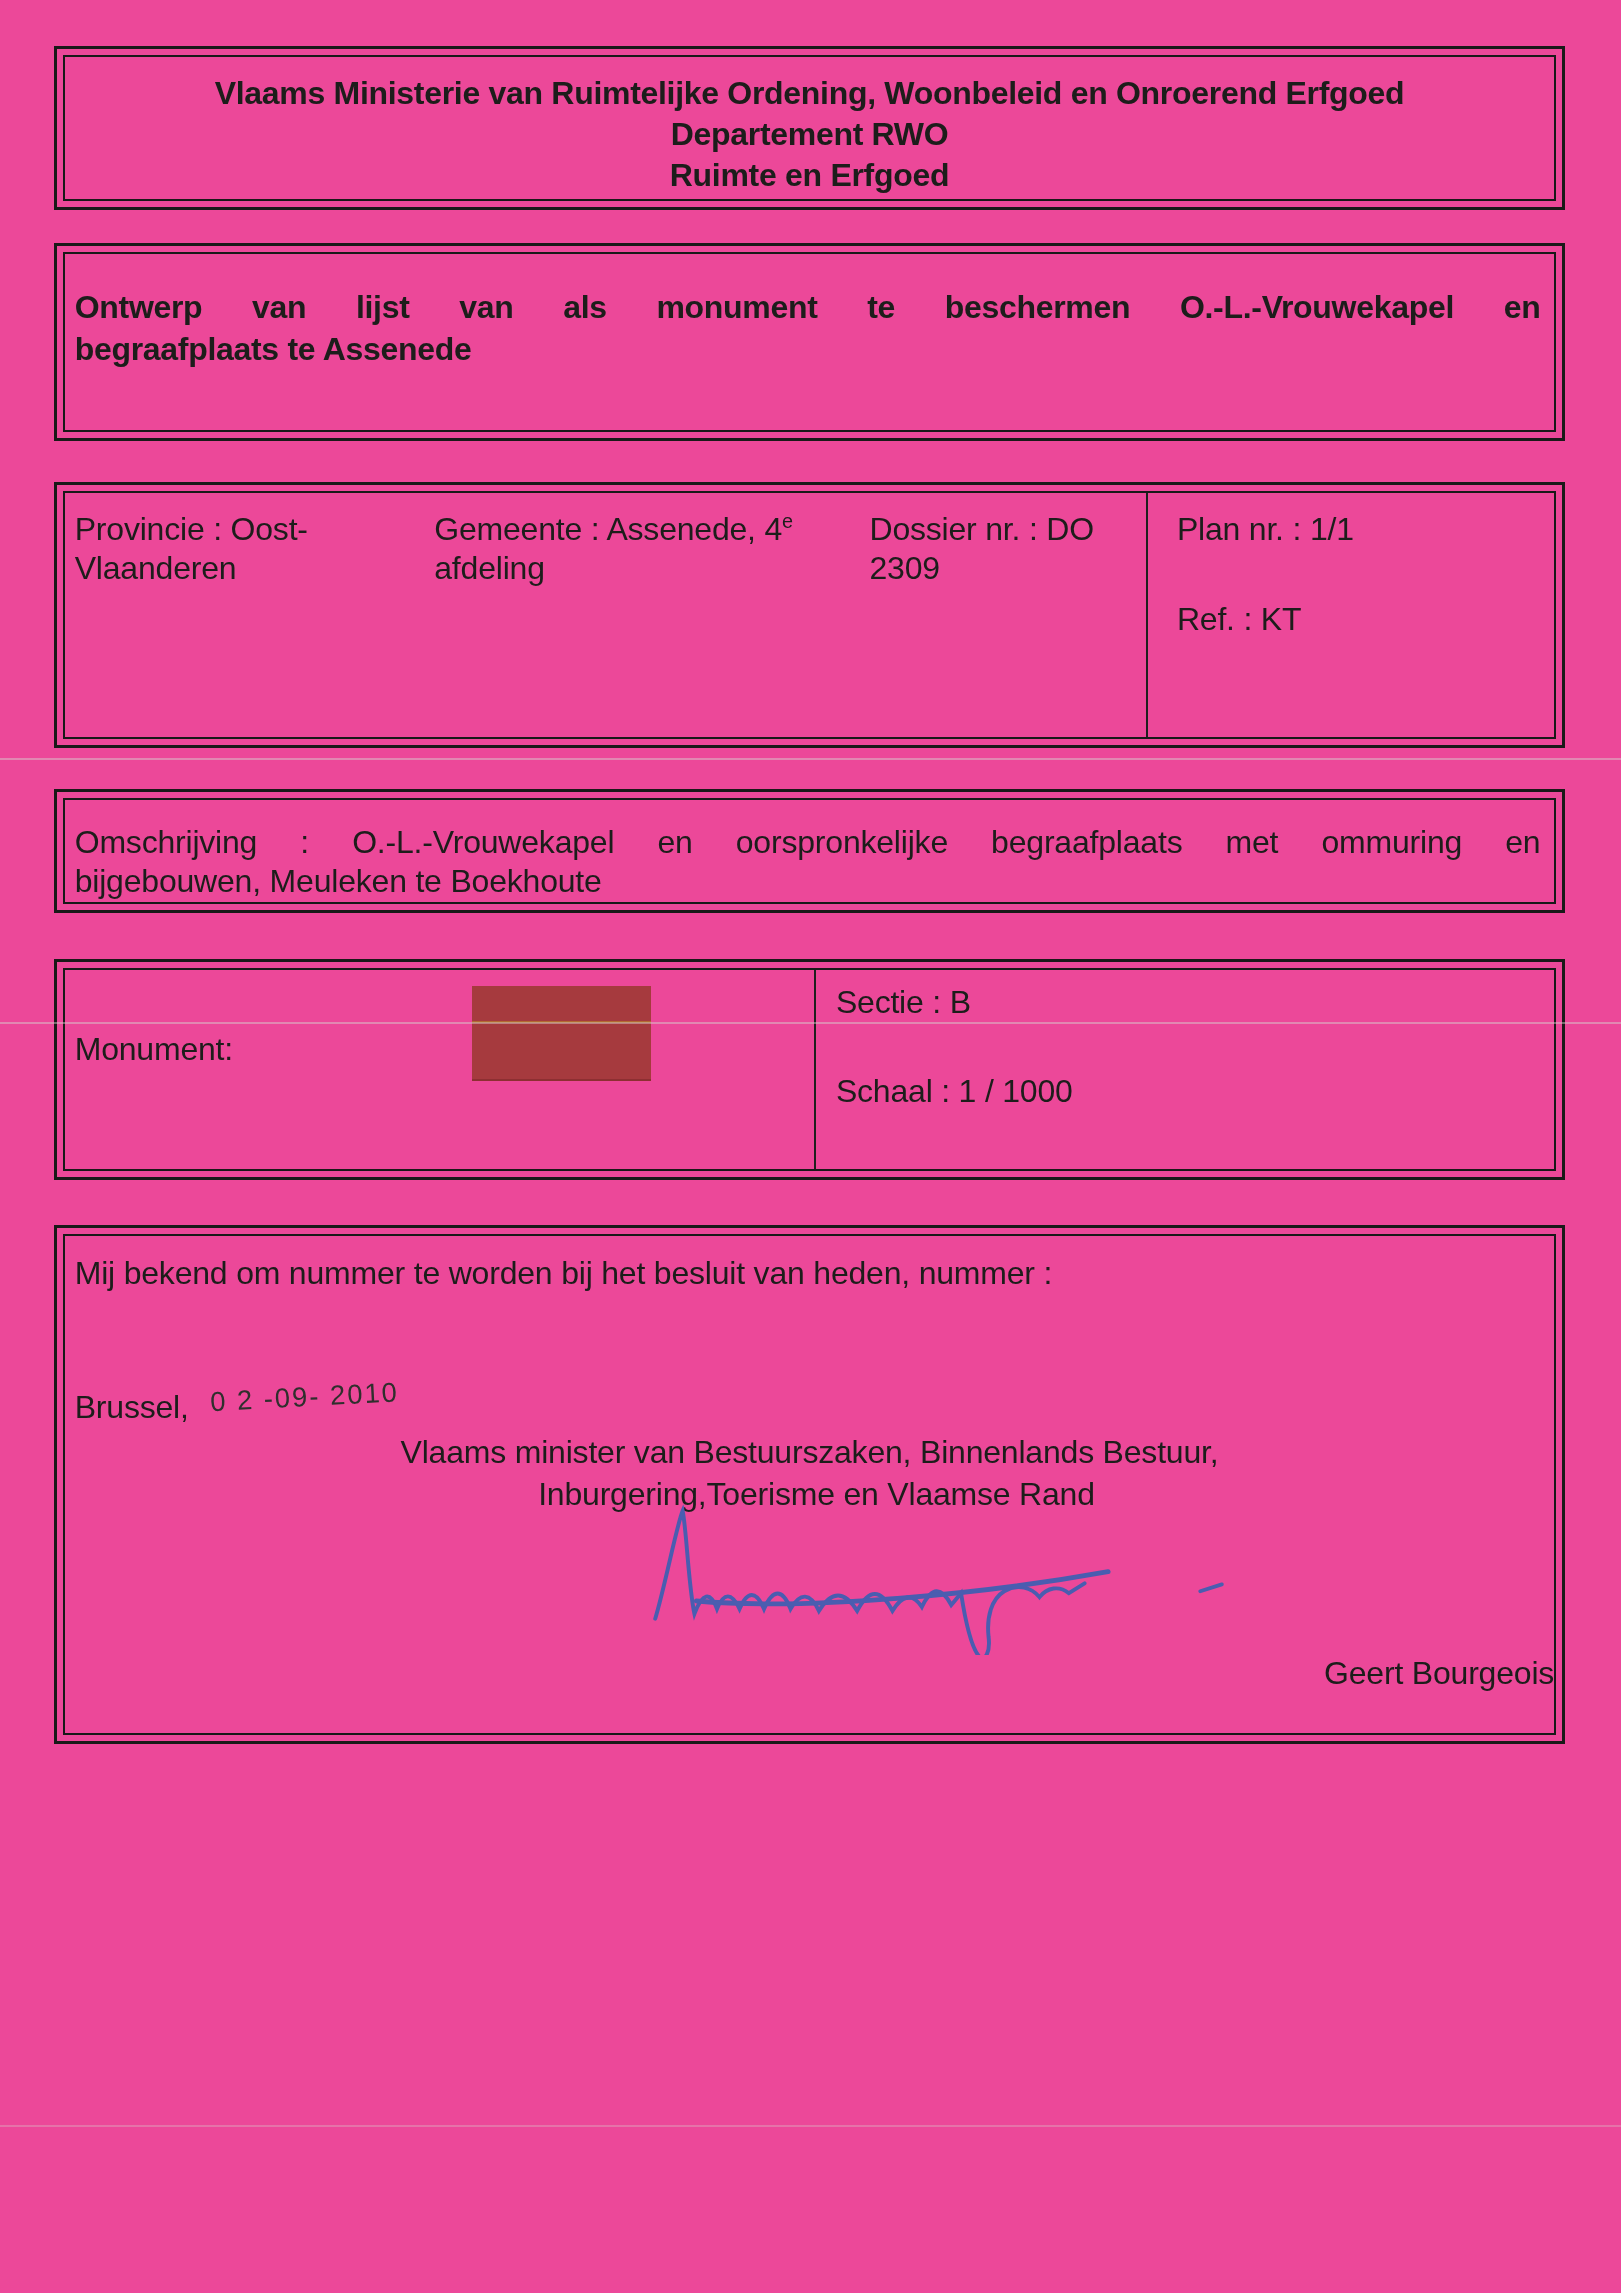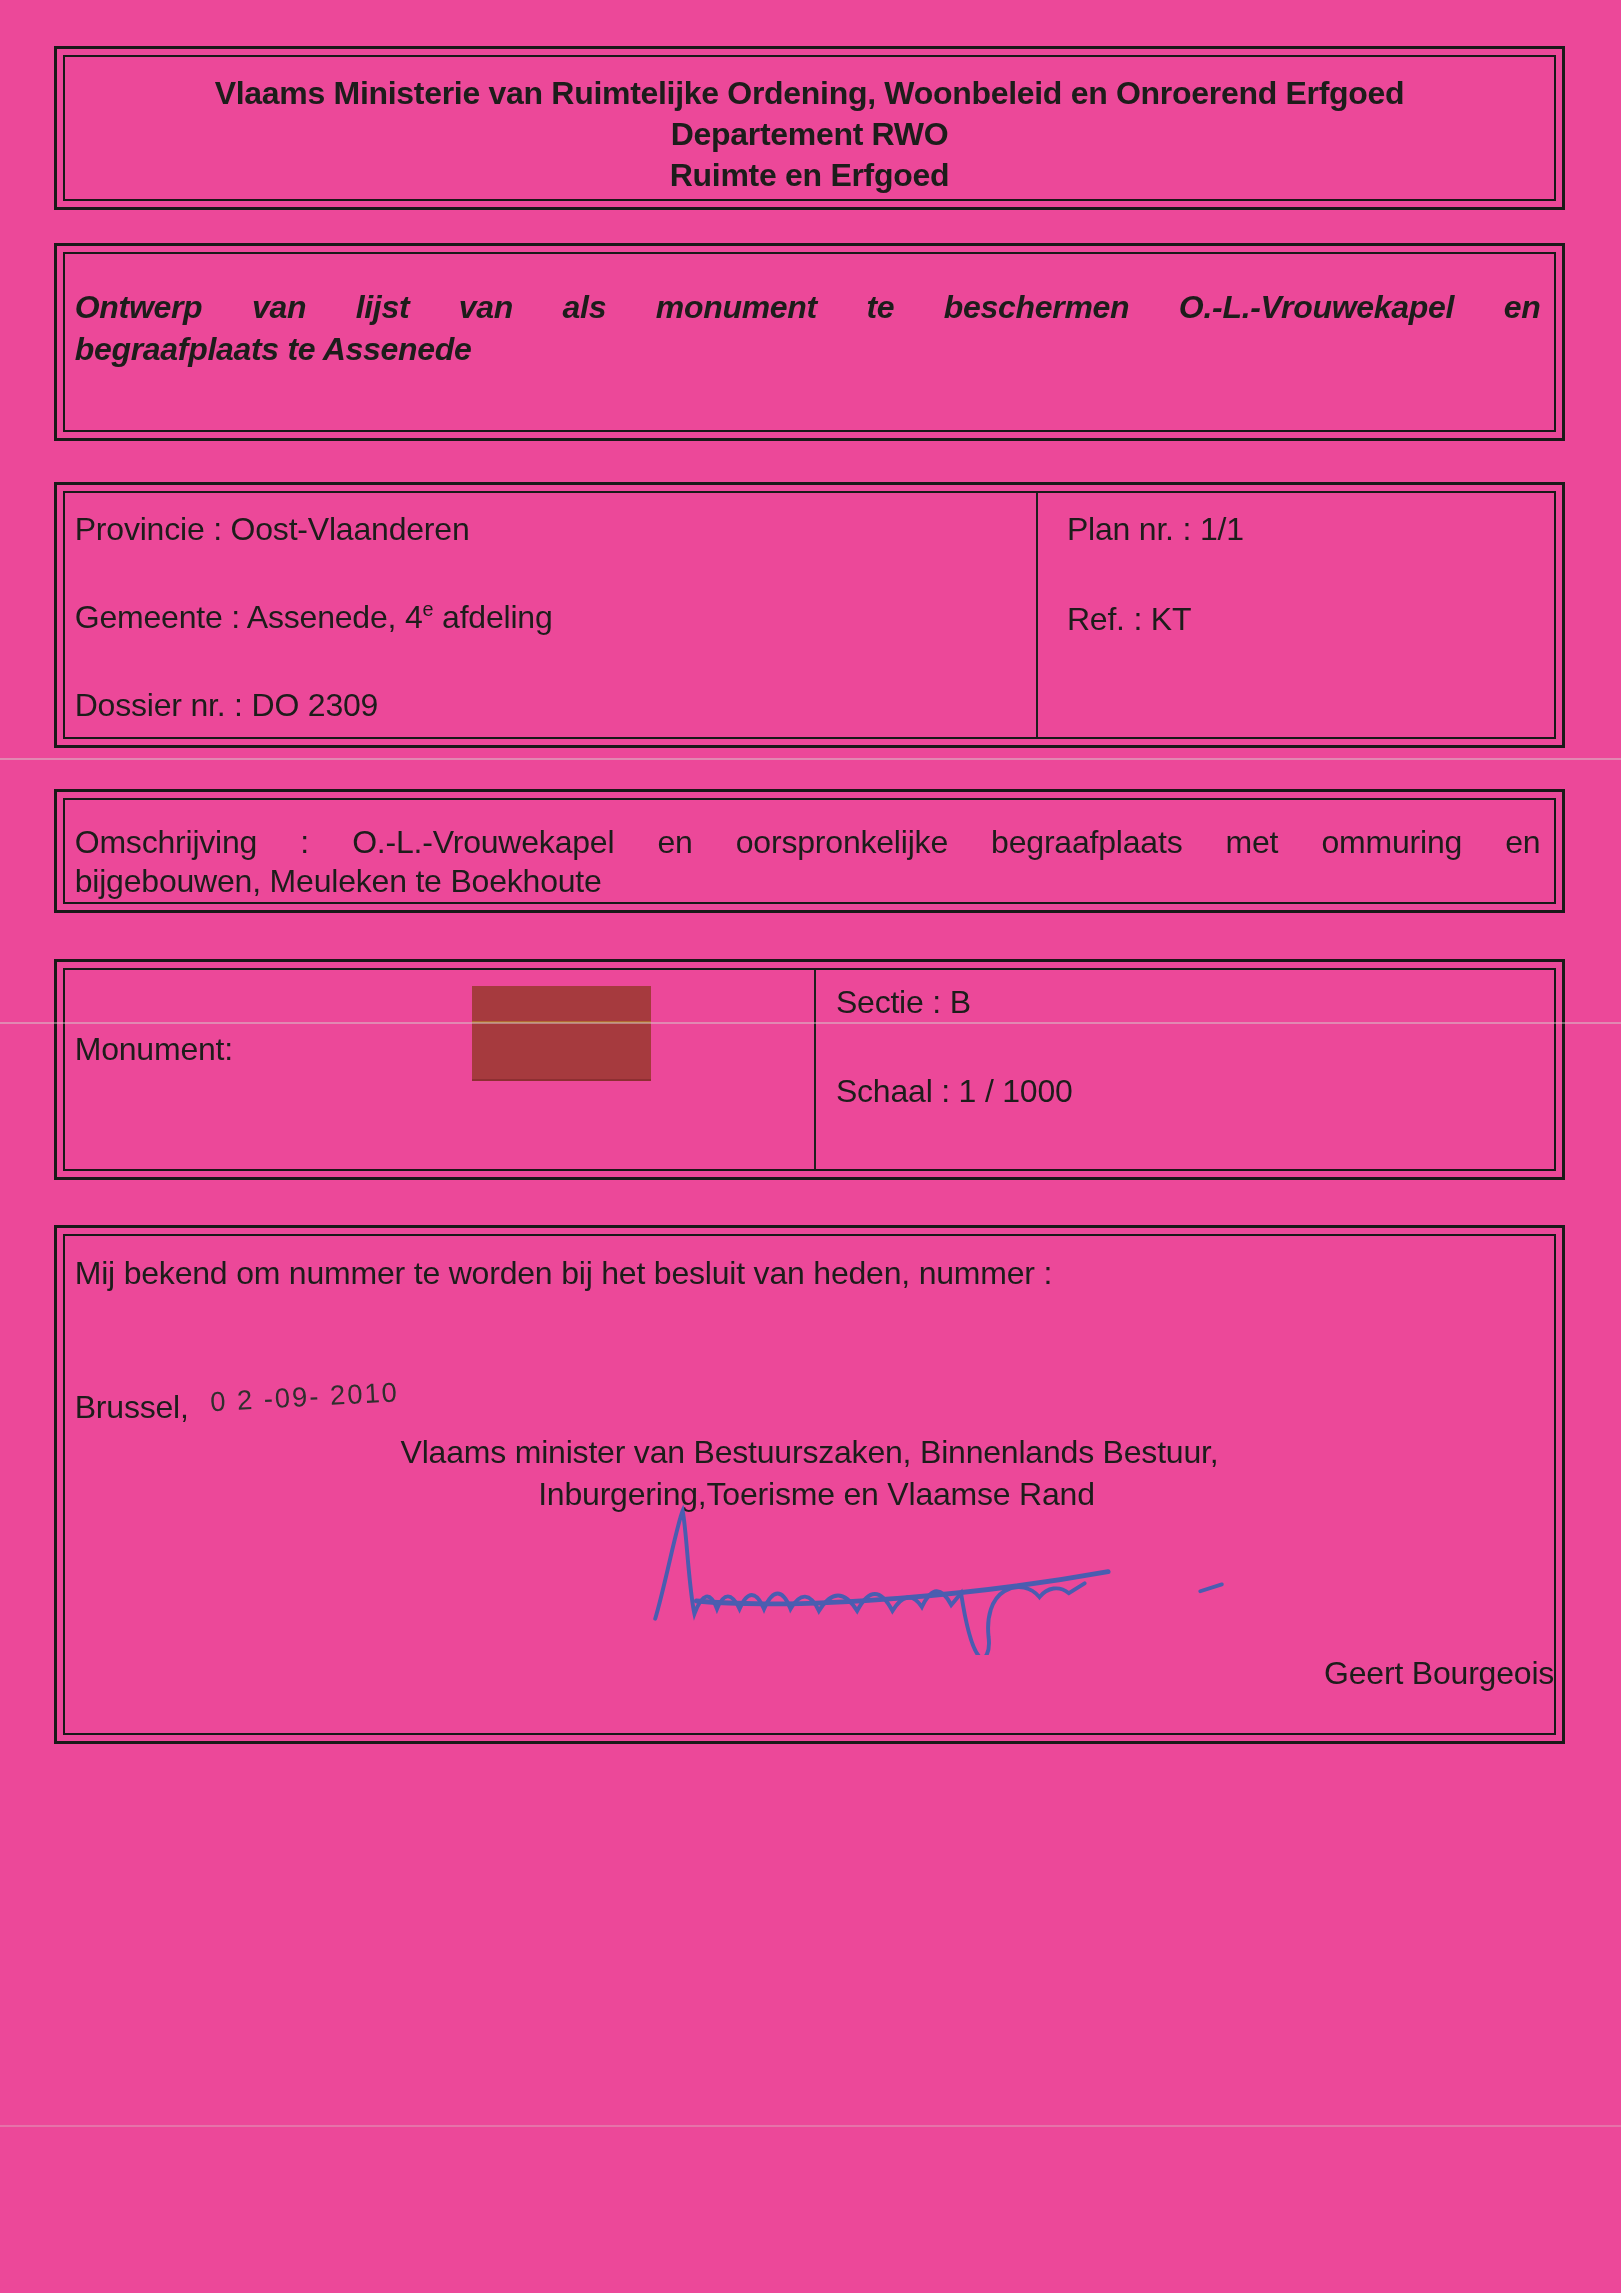--- a/index.html
+++ b/index.html
@@ -26,29 +26,29 @@
   }
   .txt{font-size:32px;line-height:39px;letter-spacing:-0.2px;}
   .jline{text-align:justify;text-align-last:justify;}
   sup{font-size:0.62em;vertical-align:super;line-height:0;}
 
   
   #box-header .inner{padding-top:15.7px;}
   #box-header .hline{font-size:32px;font-weight:bold;line-height:41px;text-align:center;letter-spacing:-0.3px;}
 
   
-  #box-title .inner{padding:32px 13.7px 0 9.8px;font-style:italic;}
+  #box-title .inner{padding:32px 13.7px 0 9.8px;}
   #box-title .tline{font-size:32px;font-weight:bold;line-height:42px;letter-spacing:-0.3px;}
 
   
   #box-info .inner{display:flex;}
   #box-info .col-left{
-    width:973px;box-sizing:border-box;
+    width:1083px;box-sizing:border-box;
     border-right:2px solid #20201e;
-    display:flex;flex-direction:column;justify-content:space-between;
+    display:flex;flex-direction:row;justify-content:space-between;
     padding:17.6px 0 11.8px 9.8px;
   }
   #box-info .col-right{flex:1;padding:17.6px 0 0 29px;box-sizing:border-box;}
   #box-info .col-right .row{margin-bottom:51px;}
 
   
   #box-desc .inner{padding:23.5px 13.7px 0 9.8px;}
 
   
   #box-monument .divider{position:absolute;left:749px;top:0;bottom:0;width:2px;background:#20201e;}

